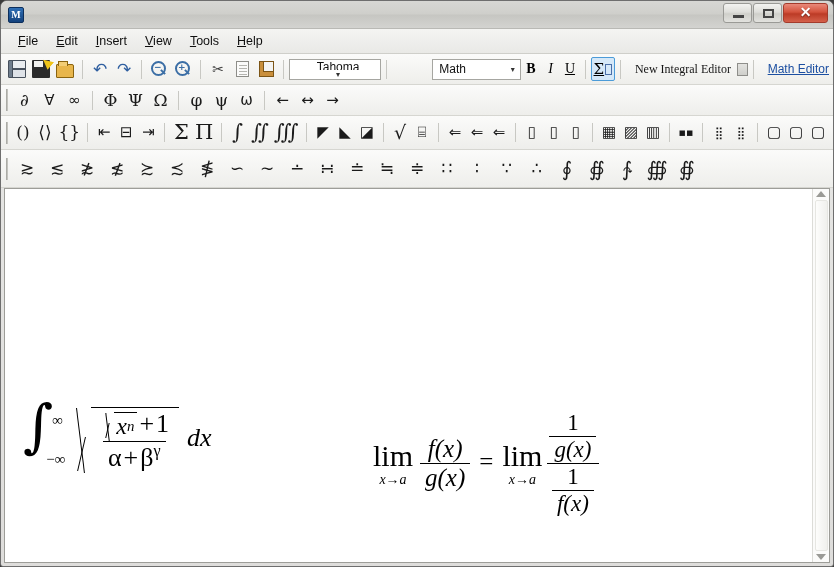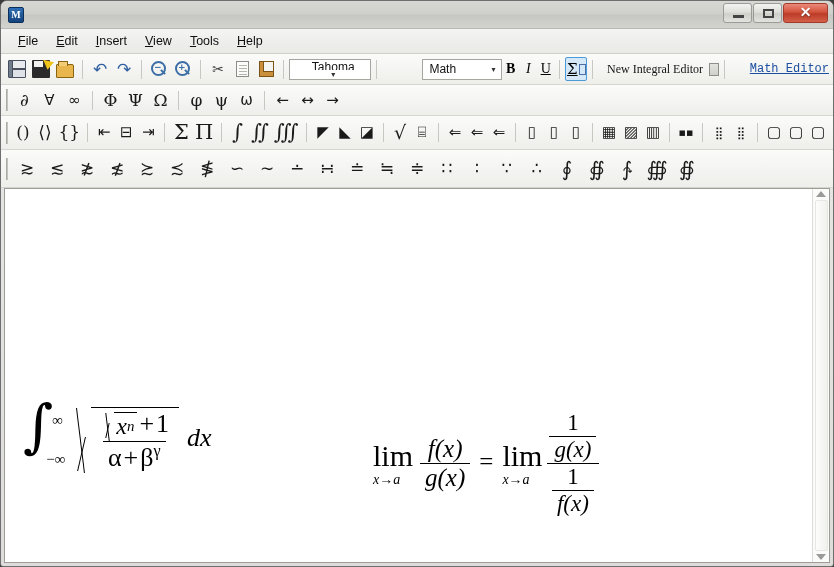--- a/index.html
+++ b/index.html
@@ -234,22 +234,22 @@
     width: 13px; height: 13px;
     border: 1px solid #8e8e8a;
     background: linear-gradient(180deg,#e3e3e0,#cfcfcb);
     margin-left: 6px;
     cursor: default;
   }
   .link {
     font-size: 12px;
     color: #1c4fa1;
     text-decoration: underline;
-    margin-left: 20px;
-    font-family: Liberation Mono, monospace;
+    margin-left: 9px;
+    font-family: Liberation Sans, sans-serif;
     white-space: nowrap;
     cursor: pointer;
   }
 
   
   .ico { position: relative; width: 18px; height: 18px; display: inline-block; }
 
   
   .ico-save { background: #6f7d8c; border: 1px solid #47505c; border-radius: 1px; }
   .ico-save::before { content:""; position:absolute; left:3px; top:0; width:12px; height:7px; background:#e9ecef; border:1px solid #47505c; border-top:0;}
@@ -381,21 +381,21 @@
     flex-direction: column;
     justify-content: space-between;
     font-size: 15px;
     height: 56px;
     margin-left: -7px;
     vertical-align: middle;
   }
   .int-limits .top { padding-left: 6px; }
   .int-limits .bot { padding-left: 0px; }
 
-  .limop { display: inline-flex; flex-direction: column; align-items: flex-start; vertical-align: middle; }
+  .limop { display: inline-flex; flex-direction: column; align-items: center; vertical-align: middle; }
   .limop .lim-main { font-size: 30px; font-style: normal; line-height: 1; }
   .limop .lim-sub { font-size: 14px; font-style: italic; line-height: 1.1; margin-top: 1px; }
 
   .cancel-wrap { position: relative; display: inline-block; padding: 4px 8px; }
   .cancel-wrap::before, .cancel-wrap::after {
     content: "";
     position: absolute;
     left: -4px; right: -4px; top: 50%;
     height: 0;
     border-top: 1.8px solid #000;

